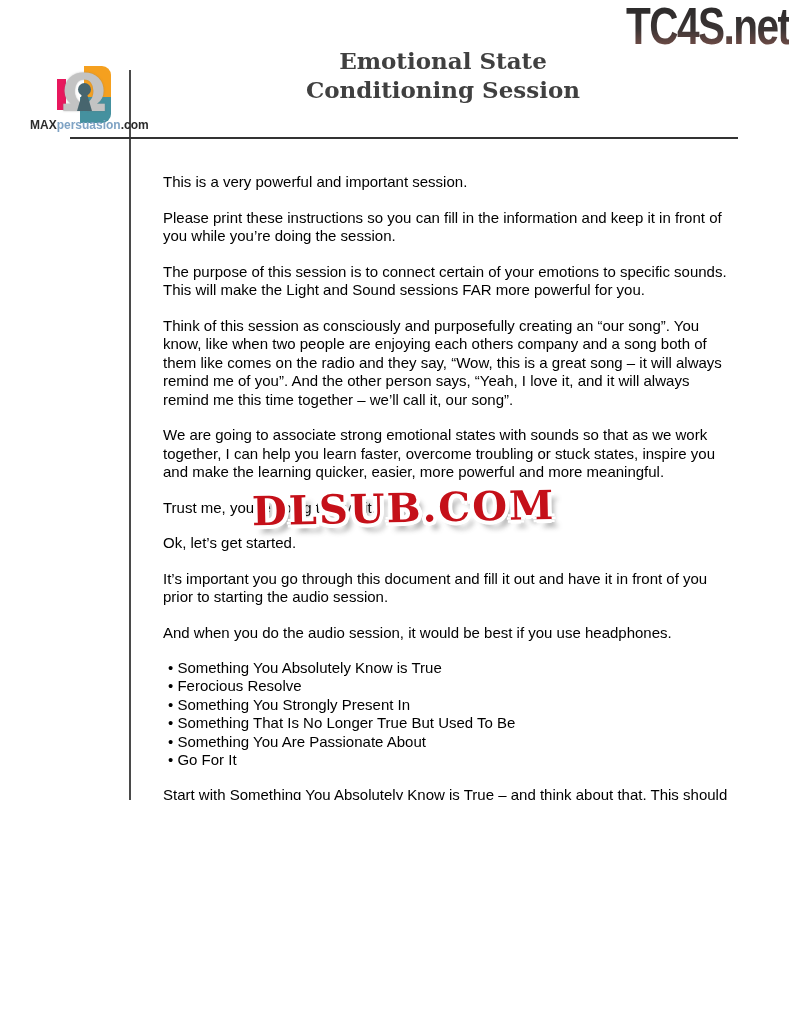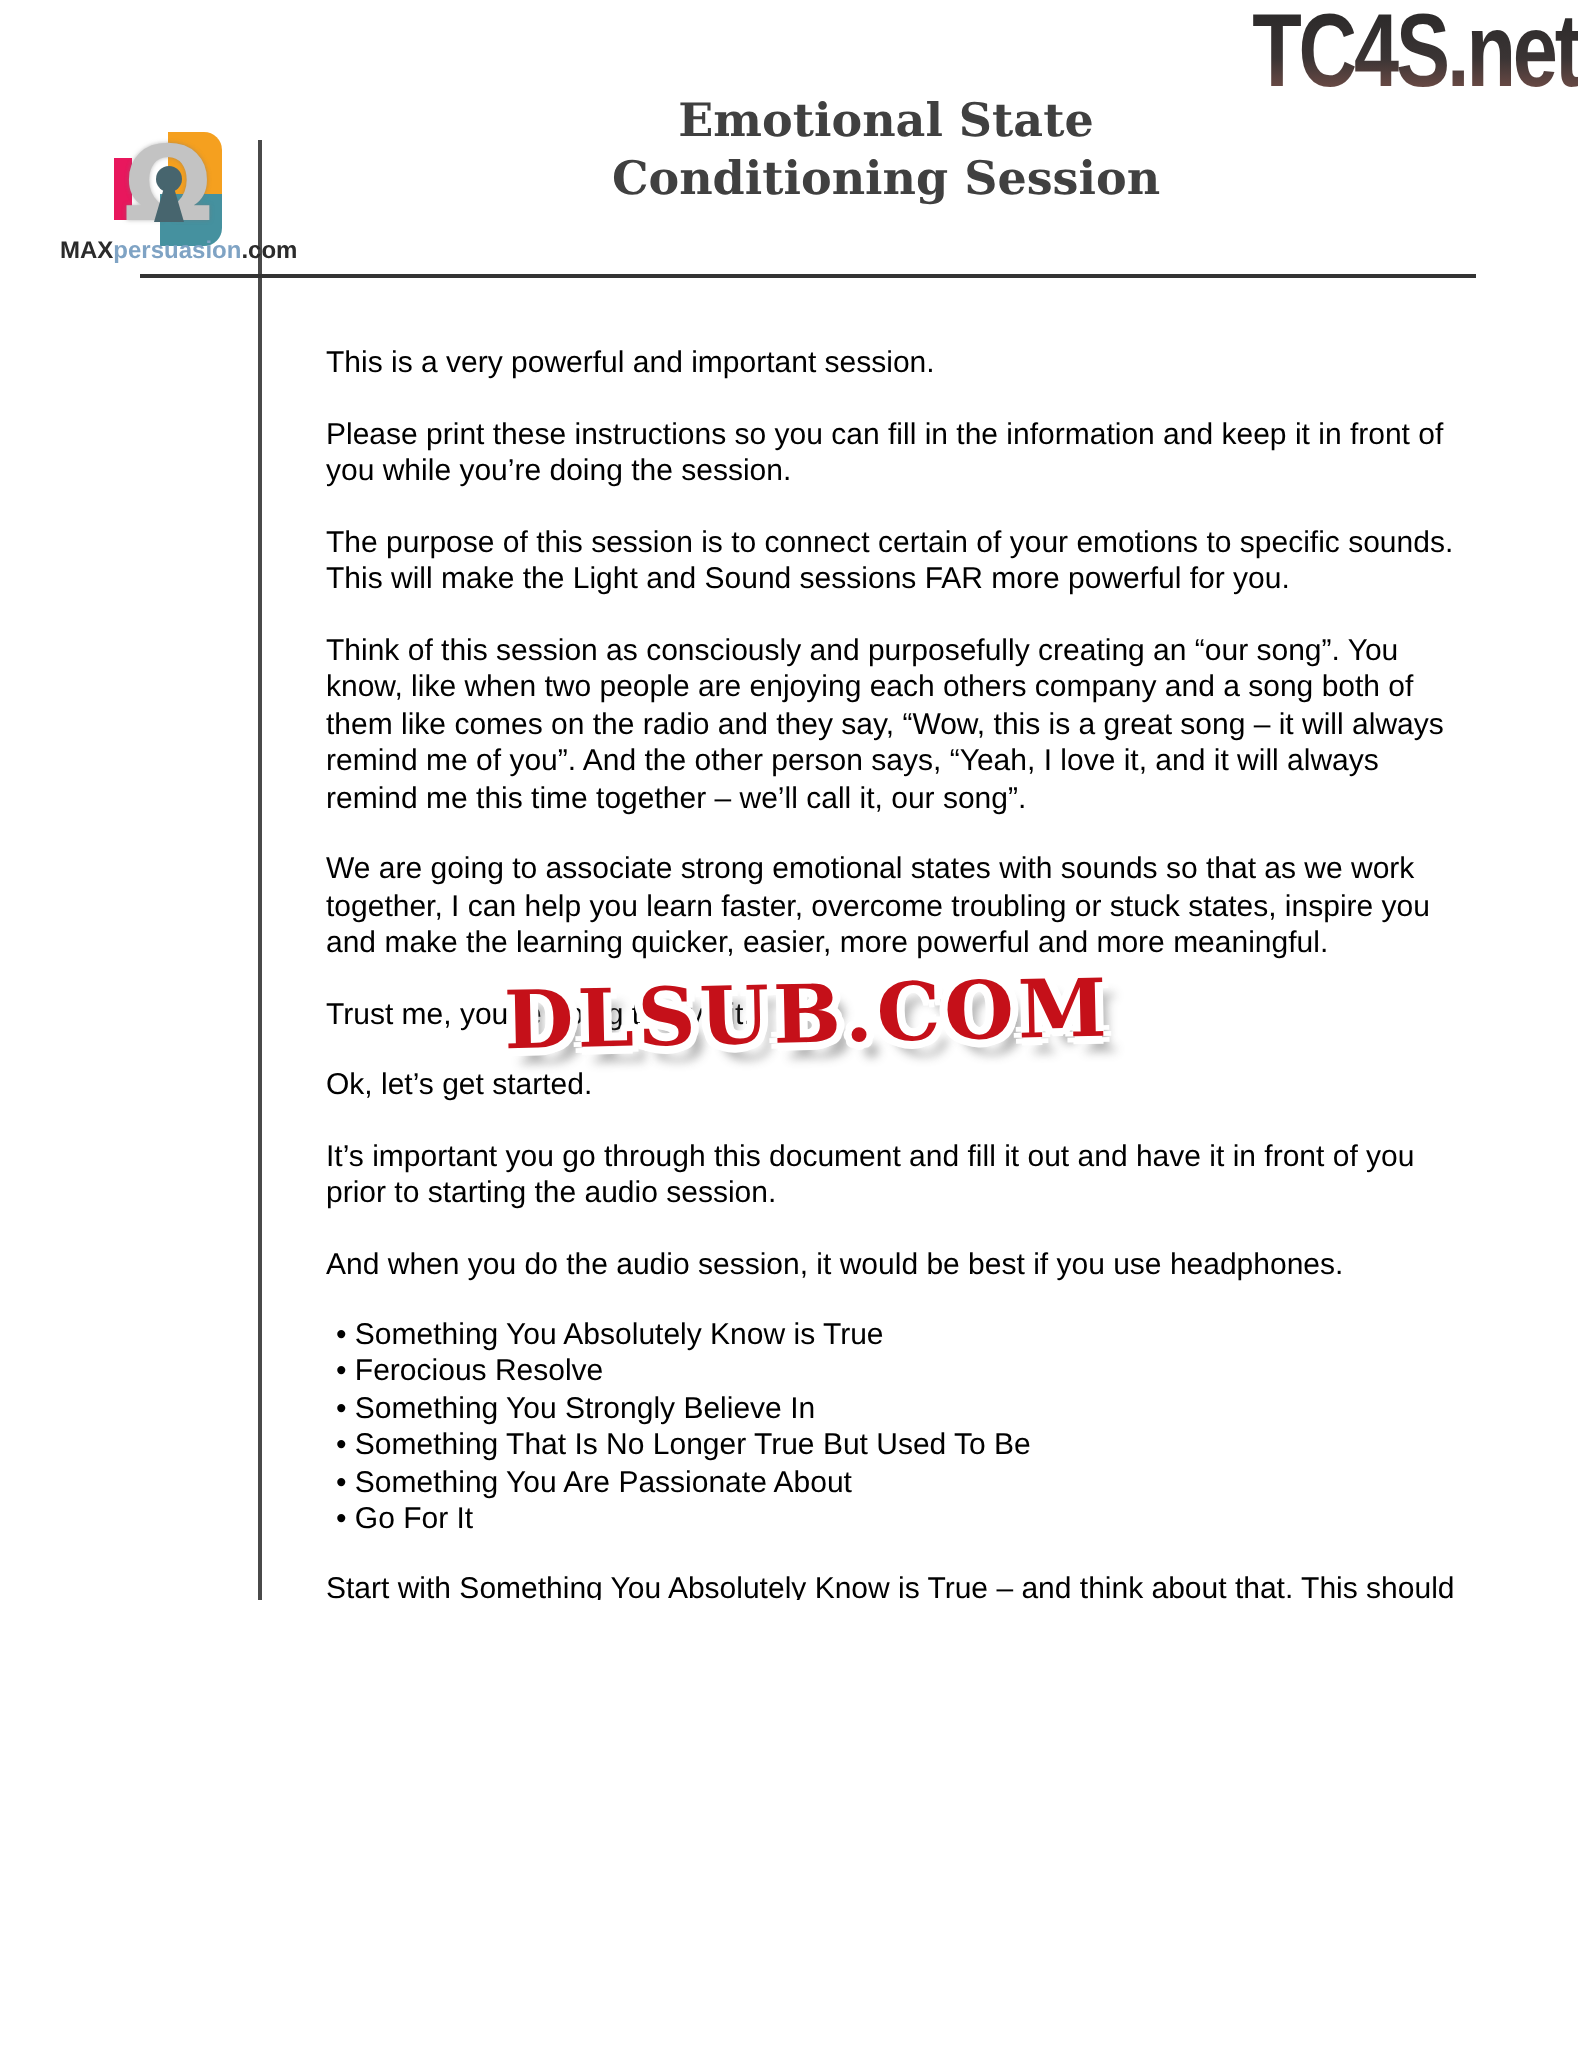--- a/index.html
+++ b/index.html
@@ -165,21 +165,21 @@
     <p>The purpose of this session is to connect certain of your emotions to specific sounds. This will make the Light and Sound sessions FAR more powerful for you.</p>
     <p>Think of this session as consciously and purposefully creating an “our song”. You know, like when two people are enjoying each others company and a song both of them like comes on the radio and they say, “Wow, this is a great song – it will always remind me of you”. And the other person says, “Yeah, I love it, and it will always remind me this time together – we’ll call it, our song”.</p>
     <p>We are going to associate strong emotional states with sounds so that as we work together, I can help you learn faster, overcome troubling or stuck states, inspire you and make the learning quicker, easier, more powerful and more meaningful.</p>
     <p>Trust me, you’re going to love it.</p>
     <p>Ok, let’s get started.</p>
     <p>It’s important you go through this document and fill it out and have it in front of you prior to starting the audio session.</p>
     <p>And when you do the audio session, it would be best if you use headphones.</p>
     <ul>
       <li>Something You Absolutely Know is True</li>
       <li>Ferocious Resolve</li>
-      <li>Something You Strongly Believe In</li>
+      <li>Something You Strongly Present In</li>
       <li>Something That Is No Longer True But Used To Be</li>
       <li>Something You Are Passionate About</li>
       <li>Go For It</li>
     </ul>
     <p>Start with Something You Absolutely Know is True – and think about that. This should be something that requires zero faith on your part, it is simply true. For example, the sun rises each day – it has since you were born and probably always will. Other examples like this are – you are either male or female, If you are under the water and blow air out, it will always rise, if you drop something while here on earth, it will fall.</p>
   </div>
 
   <div class="wm-dlsub">DLSUB.COM</div>
 
   <div class="footer">

